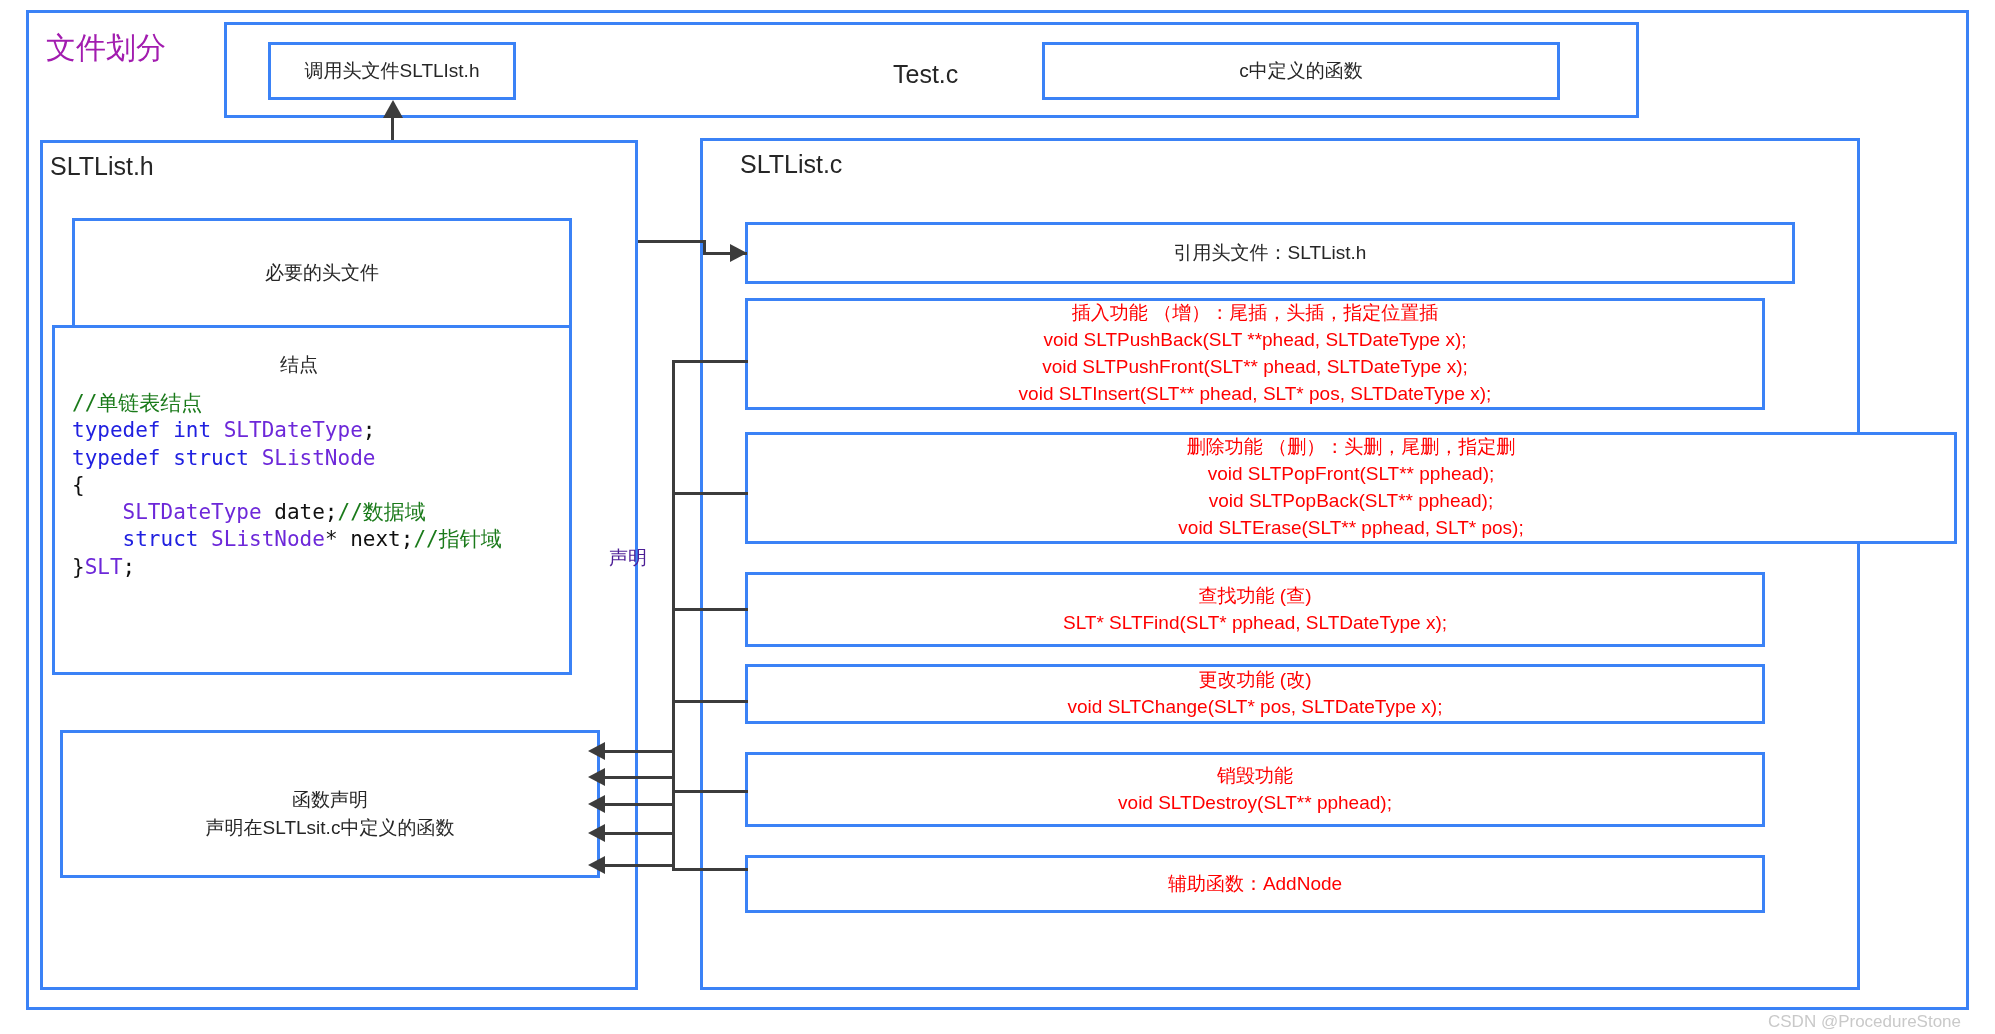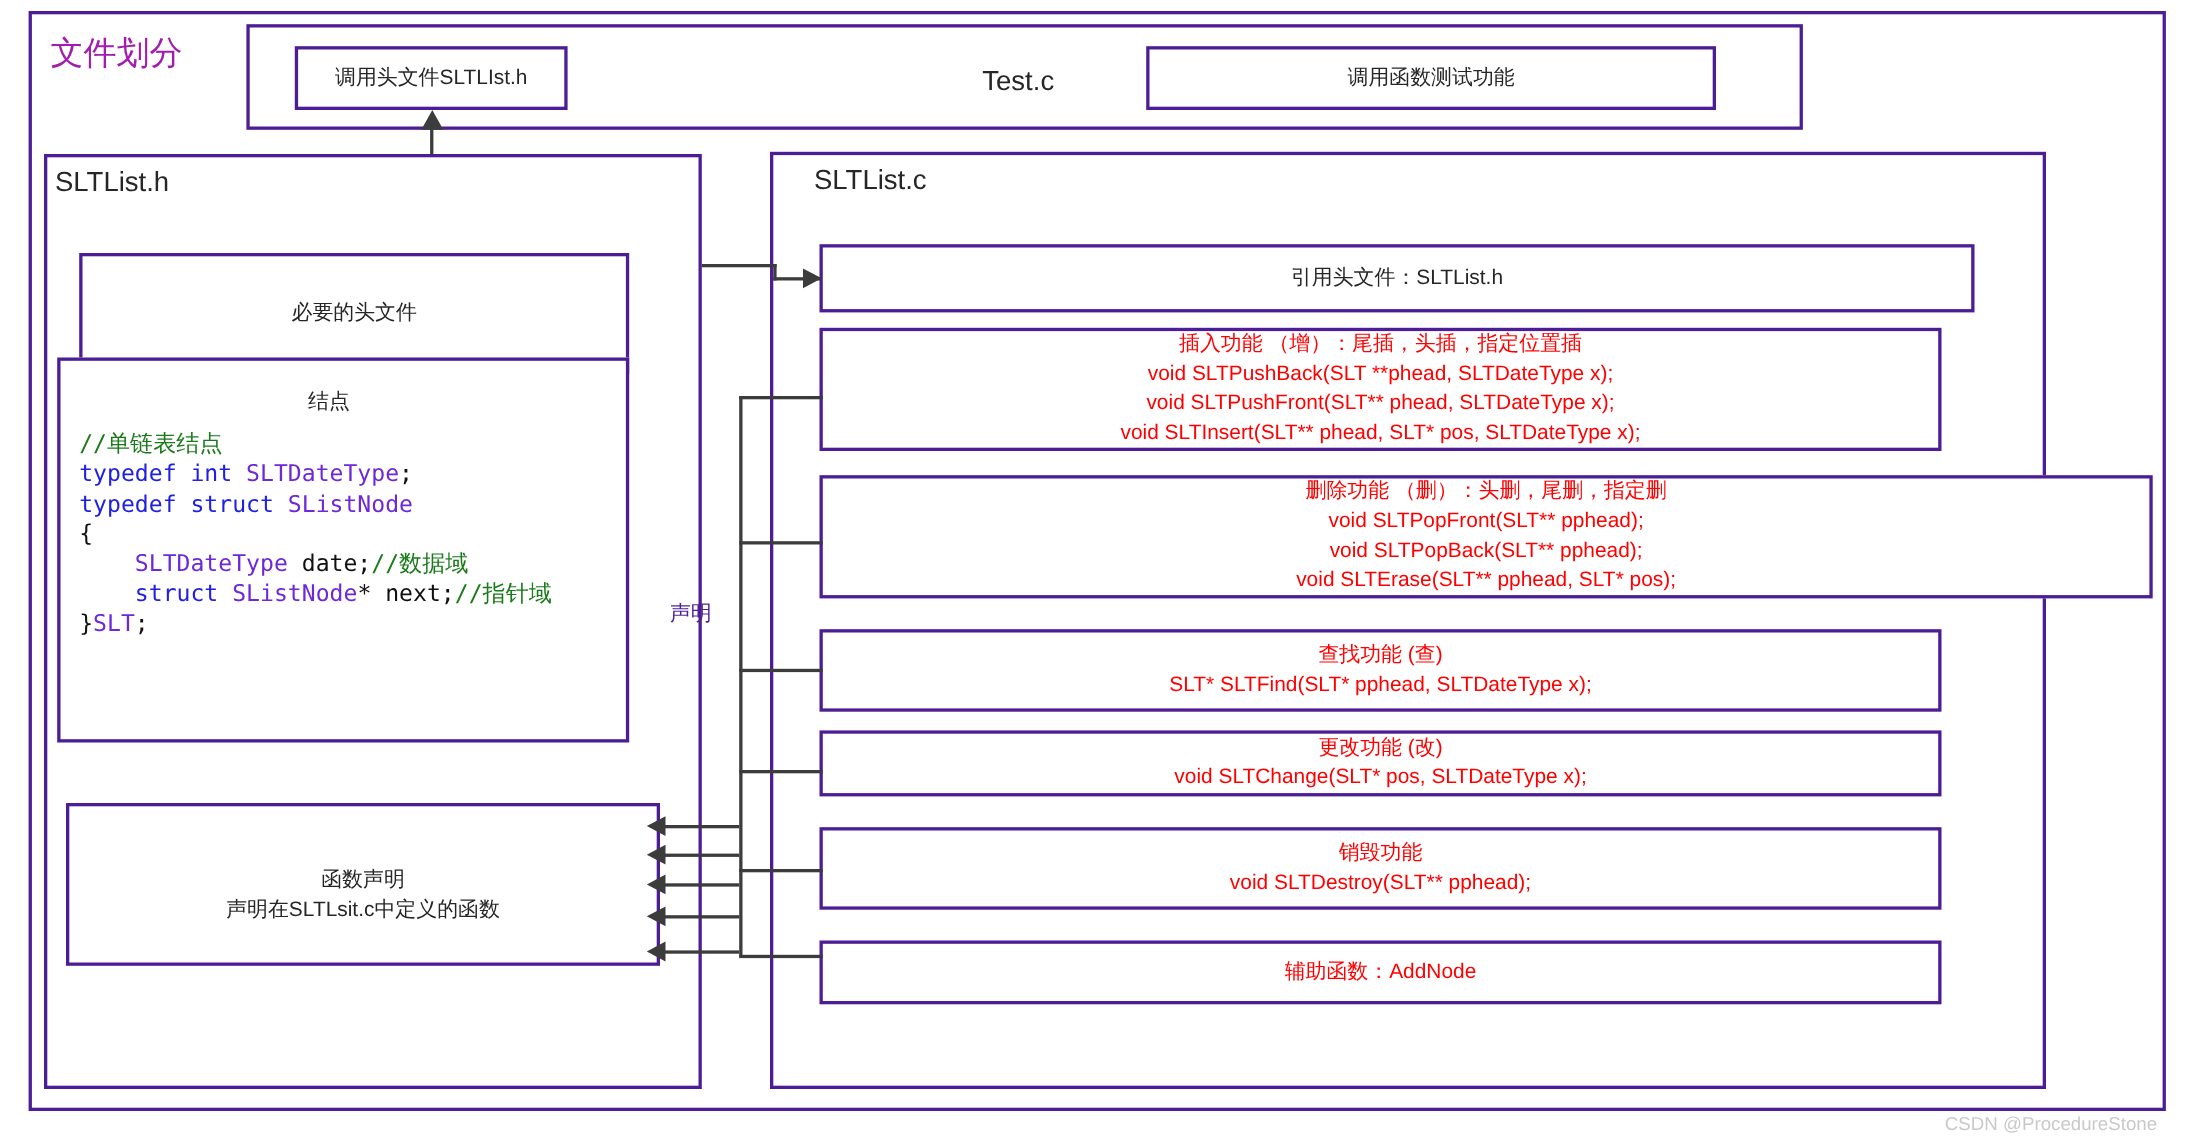--- a/index.html
+++ b/index.html
@@ -16,21 +16,21 @@
     width: 1995px;
     height: 1034px;
     background: #ffffff;
     overflow: hidden;
   }
 
   
   .box {
     position: absolute;
     box-sizing: border-box;
-    border: 3px solid #4c1d95;
+    border: 3px solid #3b82f6;
     background: #ffffff;
   }
   .centered {
     display: flex;
     align-items: center;
     justify-content: center;
     text-align: center;
   }
   .lbl {
     position: absolute;
@@ -136,31 +136,31 @@
 
   <div class="box" style="left:224px; top:22px; width:1415px; height:96px;"></div>
 
   <div class="box centered" style="left:268px; top:42px; width:248px; height:58px;">
     <span class="plain-cn">调用头文件SLTLIst.h</span>
   </div>
 
   <div class="lbl testc" style="left:893px; top:60px;">Test.c</div>
 
   <div class="box centered" style="left:1042px; top:42px; width:518px; height:58px;">
-    <span class="plain-cn">调用函数测试功能</span>
+    <span class="plain-cn">c中定义的函数</span>
   </div>
 
   <div class="vline" style="left:391px; top:118px; height:40px;"></div>
   <div class="arrow-up" style="left:383px; top:100px;"></div>
   <div class="vline" style="left:391px; top:158px; height:8px;"></div>
 
   <div class="box" style="left:40px; top:140px; width:598px; height:850px;"></div>
   <div class="lbl file-label" style="left:50px; top:152px;">SLTList.h</div>
 
-  <div class="box centered" style="left:72px; top:230px; width:500px; height:110px;">
+  <div class="box centered" style="left:72px; top:218px; width:500px; height:110px;">
     <span class="plain-cn">必要的头文件</span>
   </div>
 
   <div class="box" style="left:52px; top:325px; width:520px; height:350px;"></div>
   <div class="code-caption" style="left:280px; top:352px;">结点</div>
   <div class="codeblock" id="code-block" style="left:72px; top:390px;"><div><span class="c-green">//单链表结点</span></div><div><span class="c-blue">typedef int </span><span class="c-teal">SLTDateType</span><span class="c-black">;</span></div><div><span class="c-blue">typedef struct </span><span class="c-teal">SListNode</span></div><div><span class="c-black">{</span></div><div><span class="c-black">    </span><span class="c-teal">SLTDateType</span><span class="c-black"> date;</span><span class="c-green">//数据域</span></div><div><span class="c-black">    </span><span class="c-blue">struct </span><span class="c-teal">SListNode</span><span class="c-black">* next;</span><span class="c-green">//指针域</span></div><div><span class="c-black">}</span><span class="c-teal">SLT</span><span class="c-black">;</span></div></div>
 
   <div class="box" style="left:60px; top:730px; width:540px; height:148px;">
   </div>
   <div class="lbl plain-cn" style="left:0; top:786px; width:660px; text-align:center;">函数声明</div>

